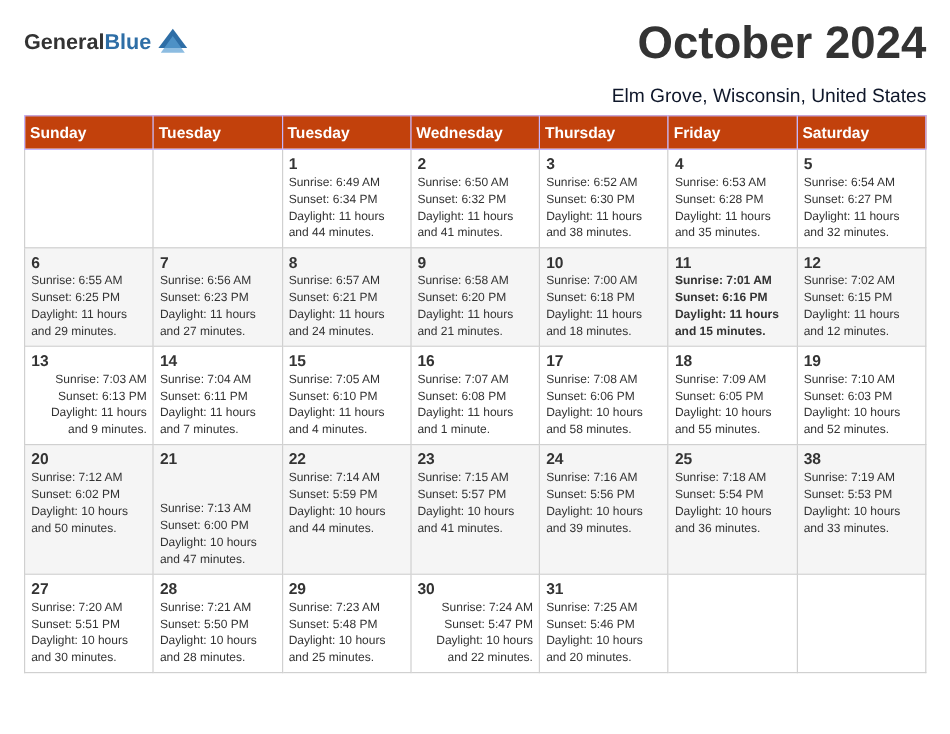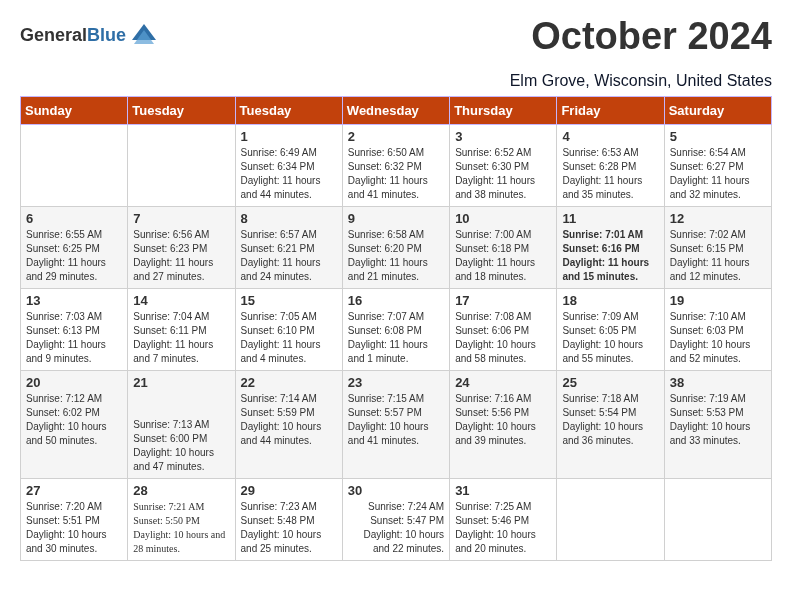--- a/index.html
+++ b/index.html
@@ -205,21 +205,21 @@
         <td>
           <span class="day-number">12</span>
           <div class="day-info" style="white-space: pre-line;">Sunrise: 7:02 AM
 Sunset: 6:15 PM
 Daylight: 11 hours and 12 minutes.</div>
         </td>
       </tr>
       <tr>
         <td>
           <span class="day-number">13</span>
-          <div class="day-info" style="white-space: pre-line;">Sunrise: 7:03 AM
+          <div class="day-info" style="white-space: pre-line; text-align: right;">Sunrise: 7:03 AM
 Sunset: 6:13 PM
 Daylight: 11 hours and 9 minutes.</div>
         </td>
         <td>
           <span class="day-number">14</span>
           <div class="day-info" style="white-space: pre-line;">Sunrise: 7:04 AM
 Sunset: 6:11 PM
 Daylight: 11 hours and 7 minutes.</div>
         </td>
         <td>
@@ -299,21 +299,21 @@
       </tr>
       <tr>
         <td>
           <span class="day-number">27</span>
           <div class="day-info" style="white-space: pre-line;">Sunrise: 7:20 AM
 Sunset: 5:51 PM
 Daylight: 10 hours and 30 minutes.</div>
         </td>
         <td>
           <span class="day-number">28</span>
-          <div class="day-info" style="white-space: pre-line; font-family: Liberation Serif, serif;">Sunrise: 7:21 AM
+          <div class="day-info" style="white-space: pre-line;">Sunrise: 7:21 AM
 Sunset: 5:50 PM
 Daylight: 10 hours and 28 minutes.</div>
         </td>
         <td>
           <span class="day-number">29</span>
           <div class="day-info" style="white-space: pre-line;">Sunrise: 7:23 AM
 Sunset: 5:48 PM
 Daylight: 10 hours and 25 minutes.</div>
         </td>
         <td>

